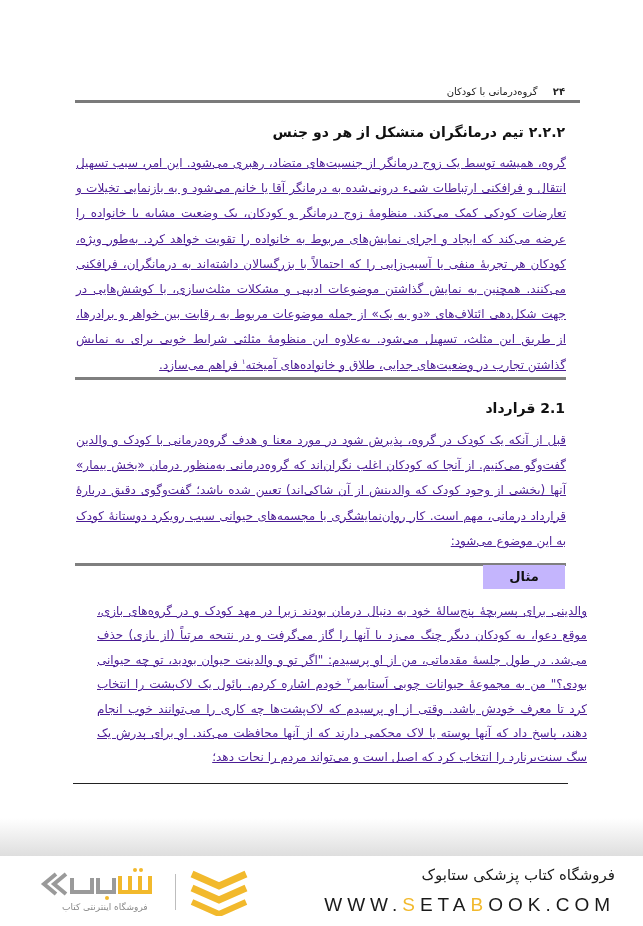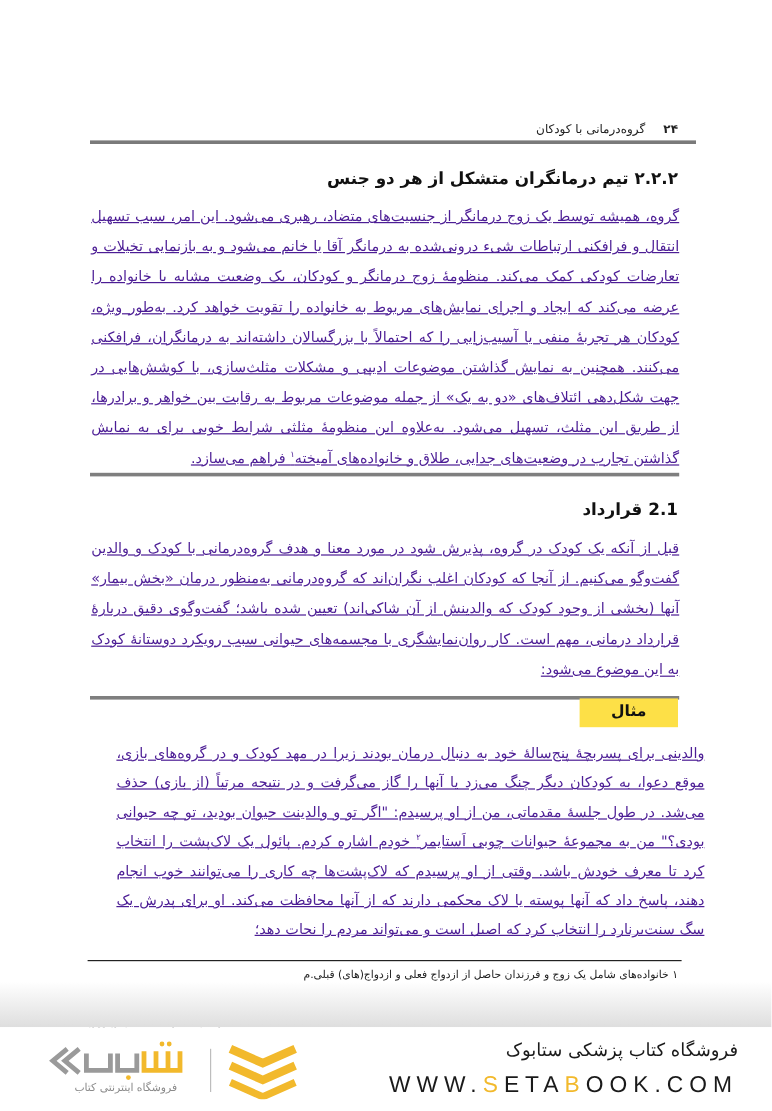--- a/index.html
+++ b/index.html
@@ -1,19 +1,19 @@
 <!DOCTYPE html>
 <html><head>
   <meta charset="utf-8">
   <style>
     * { box-sizing: border-box; margin: 0; padding: 0; }
     html, body { width: 643px; height: 926px; background: #ffffff; overflow: hidden; }
     body { position: relative; font-family: "DejaVu Sans", sans-serif; color: #111; }
 
-    .page { position: absolute; left: 0; top: 17px; width: 643px; height: 788px; background: #ffffff; }
+    .page { position: absolute; left: 0; top: 0; width: 643px; height: 788px; background: #ffffff; }
     .page-shade { position: absolute; left: 0; top: 818px; width: 643px; height: 38px;
       background: linear-gradient(#ffffff, #dedede); }
 
     .running-head { position: absolute; top: 86px; right: 78px; left: 78px; height: 16px;
       direction: rtl; text-align: right; font-size: 10px; color: #222; }
     .running-head .pg { margin-left: 12px; font-weight: bold; }
     .head-rule { position: absolute; top: 100px; left: 75px; width: 505px; height: 3px; background: #7a7a7a; }
 
     .rtl { direction: rtl; text-align: justify; text-align-last: right; }
 
@@ -25,21 +25,21 @@
     .para { position: absolute; left: 76px; width: 490px; font-size: 12px; line-height: 25.2px; color: #4c1d95; text-decoration: underline; }
     .p1 { top: 151px; }
     .p2 { top: 428px; }
     .p3 { top: 599px; line-height: 24.4px; margin-left: 21px; }
 
     .rule { position: absolute; left: 75px; width: 491px; height: 3px; background: #7f7f7f; }
     .r1 { top: 377px; }
     .r2 { top: 563px; }
 
     .example-tab { position: absolute; top: 565px; right: 78px; width: 82px; height: 24px;
-      background: #fde047; direction: rtl; text-align: center; font-weight: bold; font-size: 13px;
+      background: #c4b5fd; direction: rtl; text-align: center; font-weight: bold; font-size: 13px;
       line-height: 24px; color: #111; }
 
     .fn-rule { position: absolute; top: 783px; left: 73px; width: 495px; height: 1px; background: #222; }
     .fn1 { position: absolute; top: 791px; right: 78px; font-size: 9px; direction: rtl; color: #222; }
     .fn2 { position: absolute; top: 805px; left: 74px; font-size: 10px; font-weight: bold;
       font-family: "Liberation Serif", serif; letter-spacing: -0.4px; color: #111; margin-top: 32px; }
     sup { font-size: 7px; vertical-align: super; line-height: 0; }
 
     .banner { position: absolute; left: 0; top: 856px; width: 643px; height: 70px; background: #ffffff; }
     .store-name { position: absolute; right: 28px; top: 10px; direction: rtl; font-size: 15px; color: #1a1a1a; }
@@ -71,21 +71,20 @@
 
   <div class="section-heading h2">2.1 قرارداد</div>
   <div class="para p2 rtl">قبل از آنکه یک کودک در گروه، پذیرش شود در مورد معنا و هدف گروه‌درمانی با کودک و والدین گفت‌وگو می‌کنیم. از آنجا که کودکان اغلب نگران‌اند که گروه‌درمانی به‌منظور درمان «بخش بیمار» آنها (بخشی از وجود کودک که والدینش از آن شاکی‌اند) تعیین شده باشد؛ گفت‌وگوی دقیق دربارهٔ قرارداد درمانی، مهم است. کار روان‌نمایشگری با مجسمه‌های حیوانی سبب رویکرد دوستانهٔ کودک به این موضوع می‌شود:</div>
 
   <div class="rule r2"></div>
   <div class="example-tab">مثال</div>
 
   <div class="para p3 rtl"><span>والدینی برای پسربچهٔ پنج‌سالهٔ خود به دنبال درمان بودند زیرا در مهد کودک و در گروه‌های بازی، موقع دعوا، به کودکان دیگر چنگ می‌زد یا آنها را گاز می‌گرفت و در نتیجه مرتباً (از بازی) حذف می‌شد. در طول جلسهٔ مقدماتی، من از او پرسیدم: "اگر تو و والدینت حیوان بودید، تو چه حیوانی بودی؟" من به مجموعهٔ حیوانات چوبی اَستایمر</span><sup>۲</sup><span> خودم اشاره کردم. پائول یک لاک‌پشت را انتخاب کرد تا معرف خودش باشد. وقتی از او پرسیدم که لاک‌پشت‌ها چه کاری را می‌توانند خوب انجام دهند، پاسخ داد که آنها پوسته یا لاک محکمی دارند که از آنها محافظت می‌کند. او برای پدرش یک سگ سنت‌برنارد را انتخاب کرد که اصیل است و می‌تواند مردم را نجات دهد؛</span></div>
 
   <div class="fn-rule"></div>
-  <div class="fn1">۱ خانواده‌های شامل یک زوج و فرزندان حاصل از ازدواج فعلی و ازدواج(های) قبلی.م</div>
   <div class="fn2">2 Ostheimer wooden animals</div>
 </div>
 <div class="page-shade"></div>
 
 <div class="banner">
   <div class="logo">
     <svg class="logo-word" width="135" height="36" viewBox="0 0 135 36">
 
       <polyline points="22,8 10,18 22,28" fill="none" stroke="#9a9a9a" stroke-width="4"></polyline>
       <polyline points="32,8 20,18 32,28" fill="none" stroke="#9a9a9a" stroke-width="4"></polyline>

